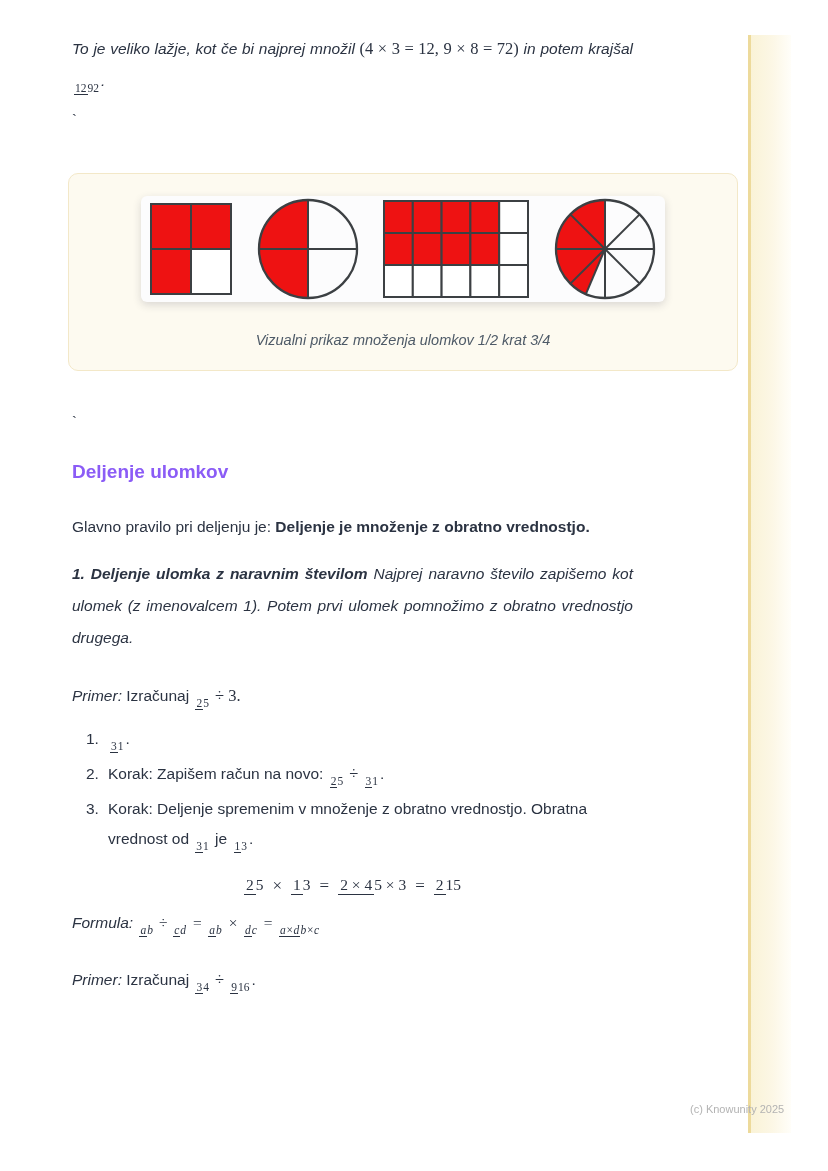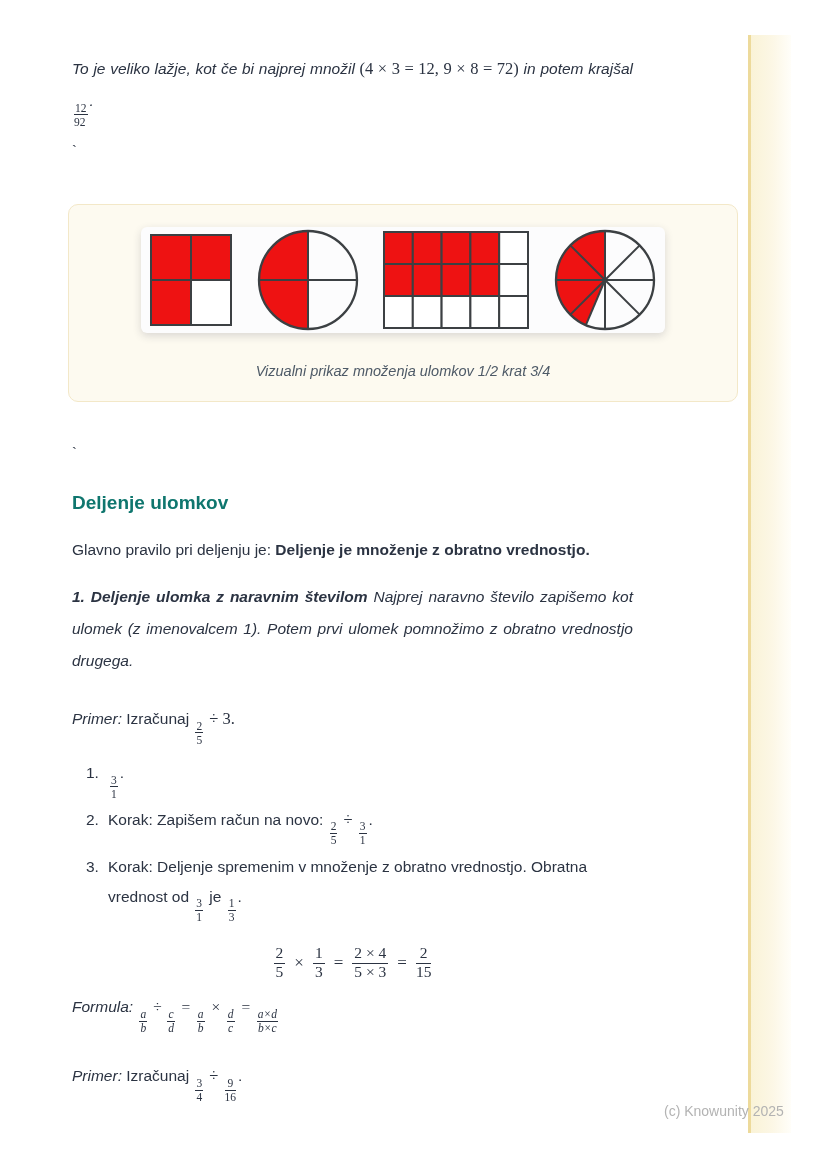--- a/index.html
+++ b/index.html
@@ -15,69 +15,69 @@
   }
   .content{position:absolute;left:72px;top:0;width:561px;}
   p{margin:0;}
   .body-text{font-size:15.5px;line-height:32px;}
   .just{text-align:justify;text-align-last:left;font-style:italic;}
   .italic{font-style:italic;}
   .bold{font-weight:bold;}
   .math{font-family:"Liberation Serif","DejaVu Serif",serif;font-size:16.5px;font-style:normal;}
   .mathit{font-family:"Liberation Serif","DejaVu Serif",serif;font-style:italic;}
   .frac{
-    display:inline-flex;flex-direction:column;vertical-align:-0.5em;
+    display:inline-flex;flex-direction:row;vertical-align:-0.5em;
     line-height:1.05;text-align:center;
     font-family:"Liberation Serif","DejaVu Serif",serif;font-size:11.5px;
     margin:0 2px;font-style:normal;
   }
   .frac .num{border-bottom:1px solid currentColor;padding:0 1px 0.5px;}
   .frac .den{padding-top:0.5px;}
   .frac.it{font-style:italic;}
   .tick{font-size:15px;line-height:18px;height:18px;}
   .tick1{margin-top:14px;}
   .tick2{margin-top:42px;}
-  .intro{margin-top:53px;}
+  .intro{margin-top:33px;}
   
   .card{
     margin-top:44px;margin-left:-4px;width:670px;box-sizing:border-box;
     background:#fdfaf0;border:1px solid #f3e8c8;border-radius:10px;
     padding:22px 20px 20px;
   }
   .strip{
     width:524px;height:106px;margin:0 auto;box-sizing:border-box;
     background:#fcfcfd;border-radius:6px;
     box-shadow:0 3px 9px rgba(40,40,60,0.16);
     display:flex;align-items:center;justify-content:space-between;
     padding:0 9px;
   }
   .caption{
     margin-top:28px;text-align:center;font-style:italic;
     color:#4e5a67;font-size:14.5px;line-height:20px;
   }
   h2.sec{
-    margin:30px 0 0;font-size:19px;line-height:22px;font-weight:bold;color:#0f766e;
-  }
-  .rule-line{margin-top:20px;}
+    margin:30px 0 0;font-size:19px;line-height:22px;font-weight:bold;color:#8b5cf6;
+  }
+  .rule-line{margin-top:28px;}
   .para1{margin-top:15px;}
   .primer{margin-top:26px;font-size:15.5px;line-height:32px;}
   .steps{margin-top:12px;}
   .step{display:flex;font-size:15.5px;line-height:30px;margin-bottom:5px;padding-left:14px;}
   .step .no{width:22px;flex:0 0 22px;}
   .step .txt{flex:1;}
   .formula-display{
     margin-top:22px;display:flex;justify-content:center;align-items:center;gap:9px;
     font-family:"Liberation Serif","DejaVu Serif",serif;font-size:17px;color:#2b3342;
   }
   .formula-display .frac{font-size:15.5px;vertical-align:middle;margin:0;}
   .formula-display .frac .num{padding:0 2px 1px;}
   .para2{margin-top:28px;}
   .formula-line{margin-top:12px;font-size:15.5px;line-height:30px;}
   .watermark{
-    position:absolute;left:664px;top:1103px;font-size:14px;color:#b3b3b3;z-index:5;
+    position:absolute;left:690px;top:1103px;font-size:11px;color:#b3b3b3;z-index:5;
   }
   svg.fig{display:block;}
 </style>
 </head>
 <body>
 
 <div class="band"></div>
 
 <div class="content">
 

